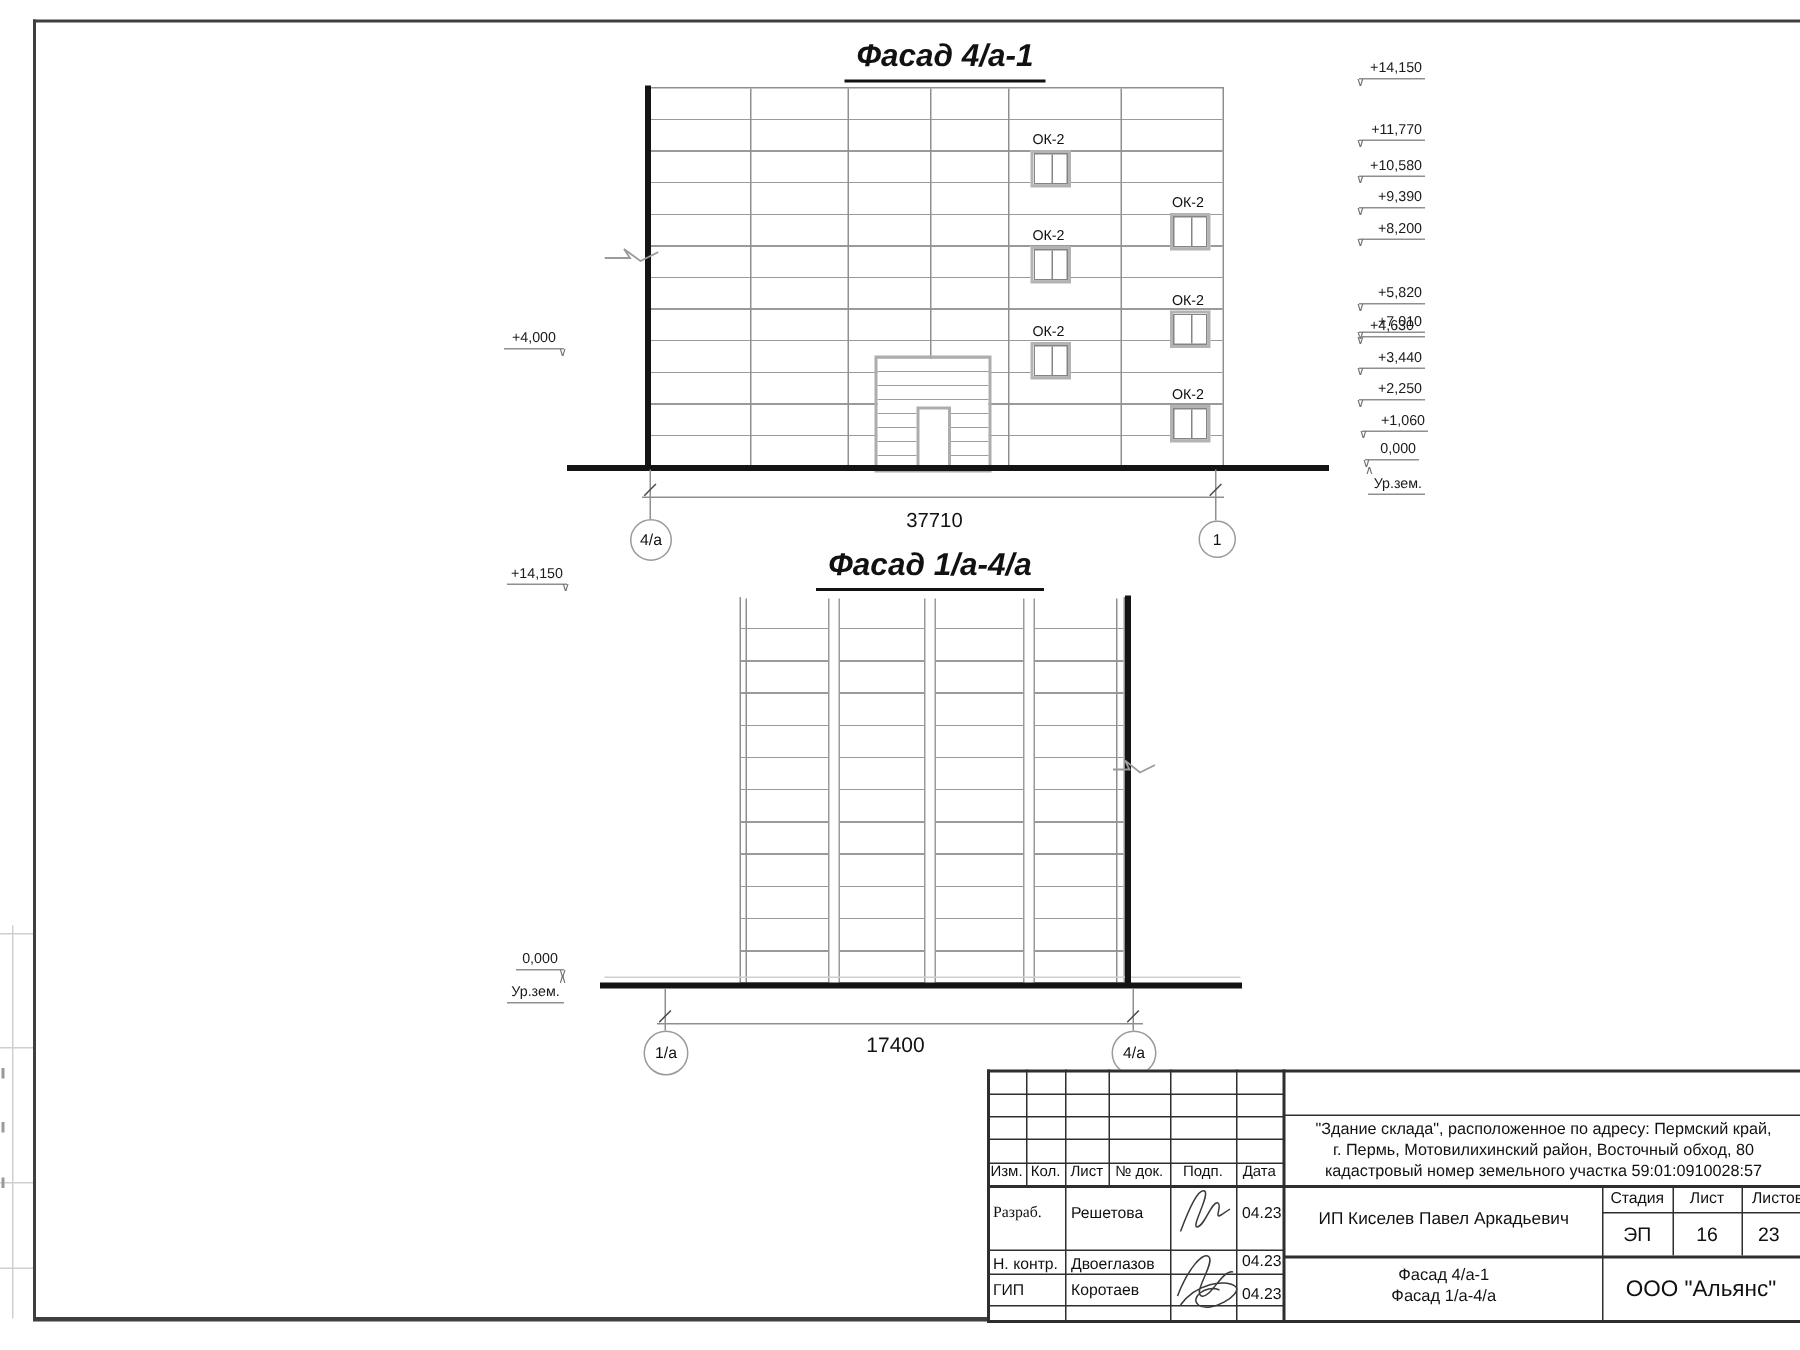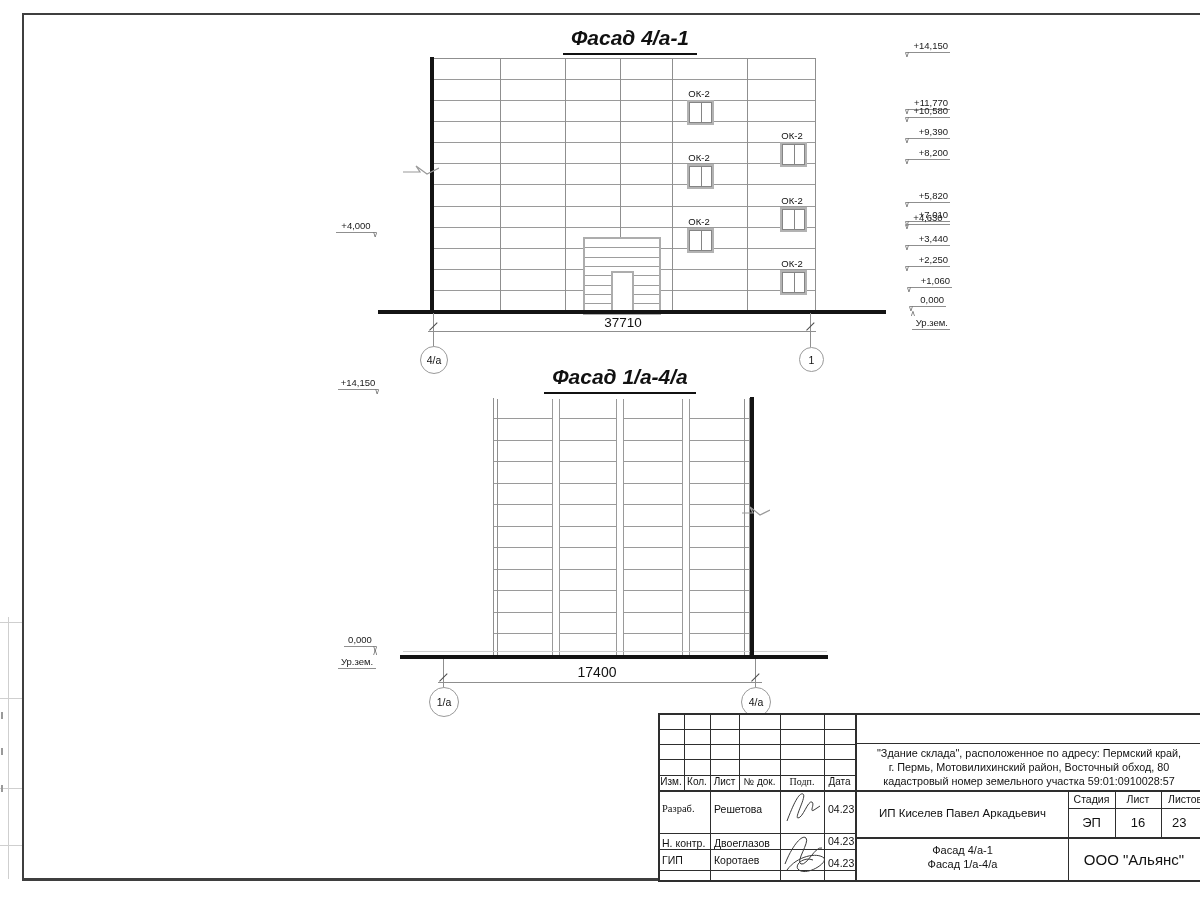--- a/index.html
+++ b/index.html
@@ -30,21 +30,21 @@
   .elev .lbl{display:block;border-bottom:1px solid #8f8f8f;padding:0 2px 1px;}
   .elev .tick{position:absolute;font-size:8px;color:#6f6f6f;line-height:1;}
   .tick-dl{left:-2px;top:11px;}  
   .tick-dr{right:-2px;top:11px;} 
   .tick-ul{left:-2px;top:-7px;}  
   .tick-ur{right:-2px;top:-7px;} 
   .ta-r{text-align:right;} .ta-c{text-align:center;}
   .slash{position:absolute;width:11px;height:1.4px;background:#4a4a4a;transform:rotate(-45deg);}
   .axis{position:absolute;border:1px solid #9a9a9a;border-radius:50%;background:#fff;
         display:flex;align-items:center;justify-content:center;font-size:10.5px;color:#111;}
-  .dimtxt{position:absolute;text-align:center;font-size:13.5px;color:#111;}
+  .dimtxt{position:absolute;text-align:center;font-size:13.5px;color:#111;margin-top:24px;}
   .tb-v{position:absolute;background:#2e2e2e;width:1px;}
   .tb-h{position:absolute;background:#2e2e2e;height:1px;}
   .tb-txt{position:absolute;white-space:nowrap;font-size:10.5px;color:#111;}
   .tb-c{text-align:center;}
   .zig{position:absolute;}
 </style>
 </head>
 <body>
 
 <div id="sheet">
@@ -107,21 +107,21 @@
   <div class="slash" style="left:428px;top:326px;"></div>
   <div class="slash" style="left:805px;top:326px;"></div>
   <div class="dimtxt" style="left:578px;top:315px;width:90px;">37710</div>
   <div class="axis" style="left:420px;top:346px;width:26px;height:26px;">4/а</div>
   <div class="axis" style="left:799px;top:347px;width:23px;height:23px;">1</div>
 
   <div class="elev ta-r" style="left:906px;top:40px;width:44px;">
       <span class="lbl">+14,150</span>
       <span class="tick tick-dl">∨</span>
     </div>
-  <div class="elev ta-r" style="left:906px;top:97px;width:44px;">
+  <div class="elev ta-r" style="left:906px;top:81px;width:44px;">
       <span class="lbl">+11,770</span>
       <span class="tick tick-dl">∨</span>
     </div>
   <div class="elev ta-r" style="left:906px;top:105px;width:44px;">
       <span class="lbl">+10,580</span>
       <span class="tick tick-dl">∨</span>
     </div>
   <div class="elev ta-r" style="left:906px;top:126px;width:44px;">
       <span class="lbl">+9,390</span>
       <span class="tick tick-dl">∨</span>
@@ -222,21 +222,21 @@
   <div class="tb-h" style="left:1068px;top:808px;width:132px;"></div>
   <div class="tb-h" style="left:658px;top:833px;width:198px;"></div>
   <div class="tb-h" style="left:856px;top:837px;width:344px;height:2px;"></div>
   <div class="tb-h" style="left:658px;top:849px;width:198px;"></div>
   <div class="tb-h" style="left:658px;top:870px;width:198px;"></div>
 
   <div class="tb-txt tb-c" style="left:658px;top:776px;width:26px;font-size:10px;">Изм.</div>
   <div class="tb-txt tb-c" style="left:684px;top:776px;width:26px;font-size:10px;">Кол.</div>
   <div class="tb-txt tb-c" style="left:710px;top:776px;width:29px;font-size:10px;">Лист</div>
   <div class="tb-txt tb-c" style="left:739px;top:776px;width:41px;font-size:10px;">№ док.</div>
-  <div class="tb-txt tb-c" style="left:780px;top:776px;width:44px;font-size:10px;font-family:Liberation Serif, serif;">Подп.</div>
+  <div class="tb-txt tb-c" style="left:780px;top:776px;width:44px;font-size:10px;">Подп.</div>
   <div class="tb-txt tb-c" style="left:824px;top:776px;width:31px;font-size:10px;">Дата</div>
 
   <div class="tb-txt" style="left:662px;top:803px;font-family:Liberation Serif, serif;">Разраб.</div>
   <div class="tb-txt" style="left:714px;top:803px;">Решетова</div>
   <div class="tb-txt" style="left:828px;top:803px;">04.23</div>
   <div class="tb-txt" style="left:662px;top:837px;text-align:center;">Н. контр.</div>
   <div class="tb-txt" style="left:714px;top:837px;">Двоеглазов</div>
   <div class="tb-txt" style="left:828px;top:835px;">04.23</div>
   <div class="tb-txt" style="left:662px;top:854px;">ГИП</div>
   <div class="tb-txt" style="left:714px;top:854px;">Коротаев</div>

